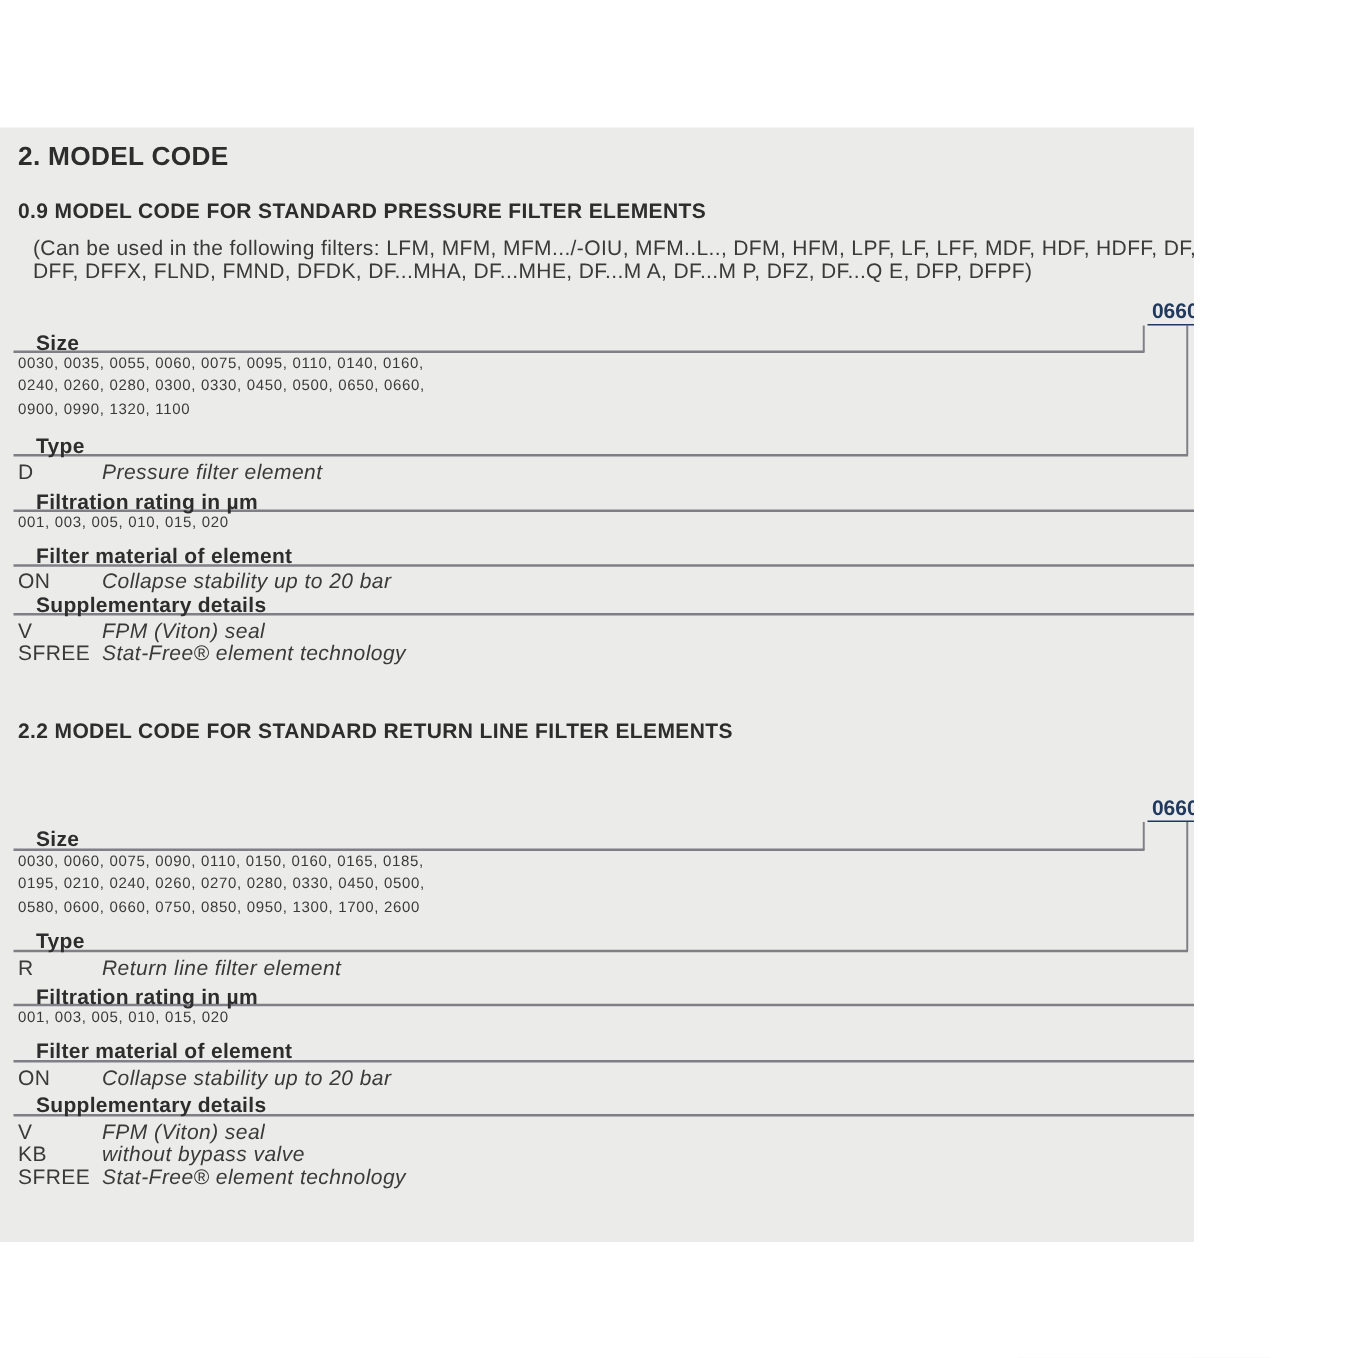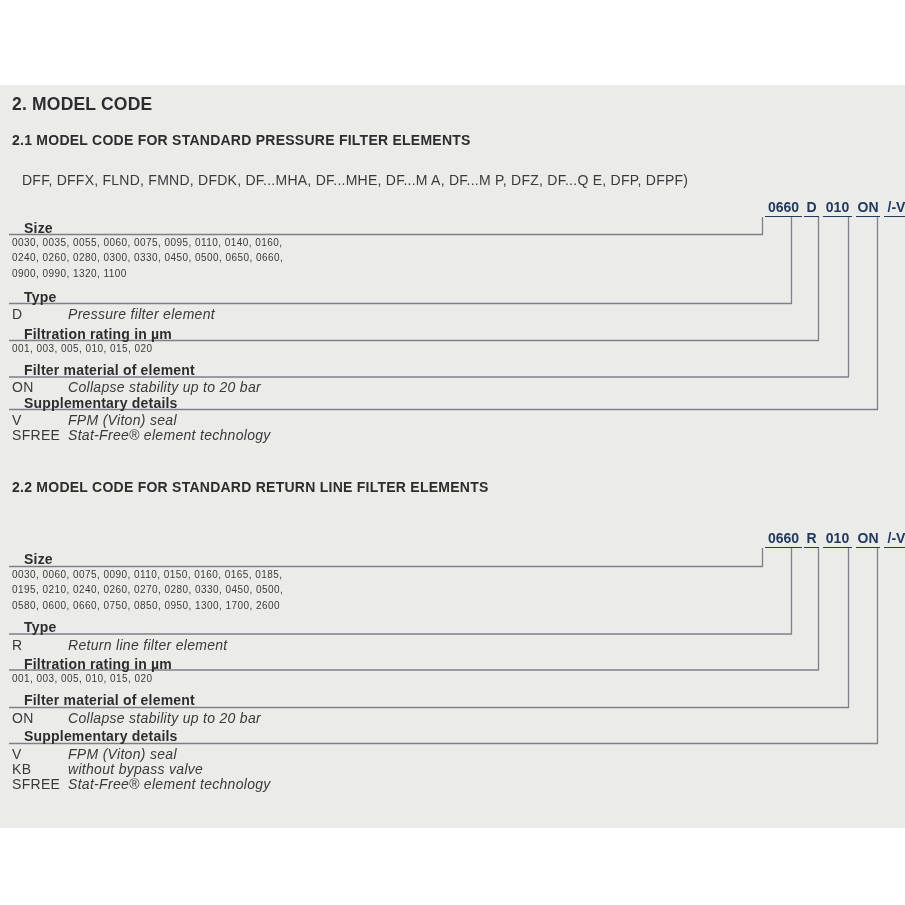--- a/index.html
+++ b/index.html
@@ -7,21 +7,21 @@
     --page-bg:#ffffff;
     --text:#3a3a3a;
     --heading:#2d2d2d;
     --code-color:#21395d;
     --line-color:#7f7f86;
   }
   *{margin:0;padding:0;box-sizing:border-box;}
   html,body{background:#fff;}
   .page{
     position:relative;
-    width:905px;height:905px;
+    width:796px;height:905px;
     background:var(--page-bg);
     font-family:"Liberation Sans","DejaVu Sans",sans-serif;
     color:var(--text);
     overflow:hidden;
   }
   .panel{
     position:absolute;left:0;top:85px;width:905px;height:743px;
     background:var(--panel-bg);
   }
   .abs{position:absolute;white-space:nowrap;}
@@ -83,21 +83,22 @@
 
     <line class="drop" x1="762.5" y1="548" x2="762.5" y2="566.5"></line>
     <line class="drop" x1="791.5" y1="548" x2="791.5" y2="634"></line>
     <line class="drop" x1="818.5" y1="548" x2="818.5" y2="670"></line>
     <line class="drop" x1="848.5" y1="548" x2="848.5" y2="707.5"></line>
     <line class="drop" x1="877.5" y1="548" x2="877.5" y2="743.5"></line>
   </svg>
 
   <div class="abs title" style="left:12px;top:94px">2. MODEL CODE</div>
 
-  <div class="abs sec-heading" style="left:12px;top:132px">2.1 MODEL CODE FOR STANDARD PRESSURE FILTER ELEMENTS</div>
+  <div class="abs sec-heading" style="left:12px;top:132px">0.9 MODEL CODE FOR STANDARD PRESSURE FILTER ELEMENTS</div>
+  <div class="abs note" style="left:22px;top:157px">(Can be used in the following filters: LFM, MFM, MFM.../-OIU, MFM..L.., DFM, HFM, LPF, LF, LFF, MDF, HDF, HDFF, DF,</div>
   <div class="abs note" style="left:22px;top:172px">DFF, DFFX, FLND, FMND, DFDK, DF...MHA, DF...MHE, DF...M A, DF...M P, DFZ, DF...Q E, DFP, DFPF)</div>
 
   <div class="abs code-seg" style="left:745px;top:200px;width:37px">0660</div>
   <div class="abs code-seg" style="left:784px;top:200px;width:15px">D</div>
   <div class="abs code-seg" style="left:803px;top:200px;width:29px">010</div>
   <div class="abs code-seg" style="left:836px;top:200px;width:24px">ON</div>
   <div class="abs code-seg" style="left:864px;top:200px;width:25px">/-V</div>
 
   <div class="abs group-label" style="left:12px;top:220px">Size</div>
   <div class="abs value-line" style="left:12px;top:237px">0030, 0035, 0055, 0060, 0075, 0095, 0110, 0140, 0160,</div>

